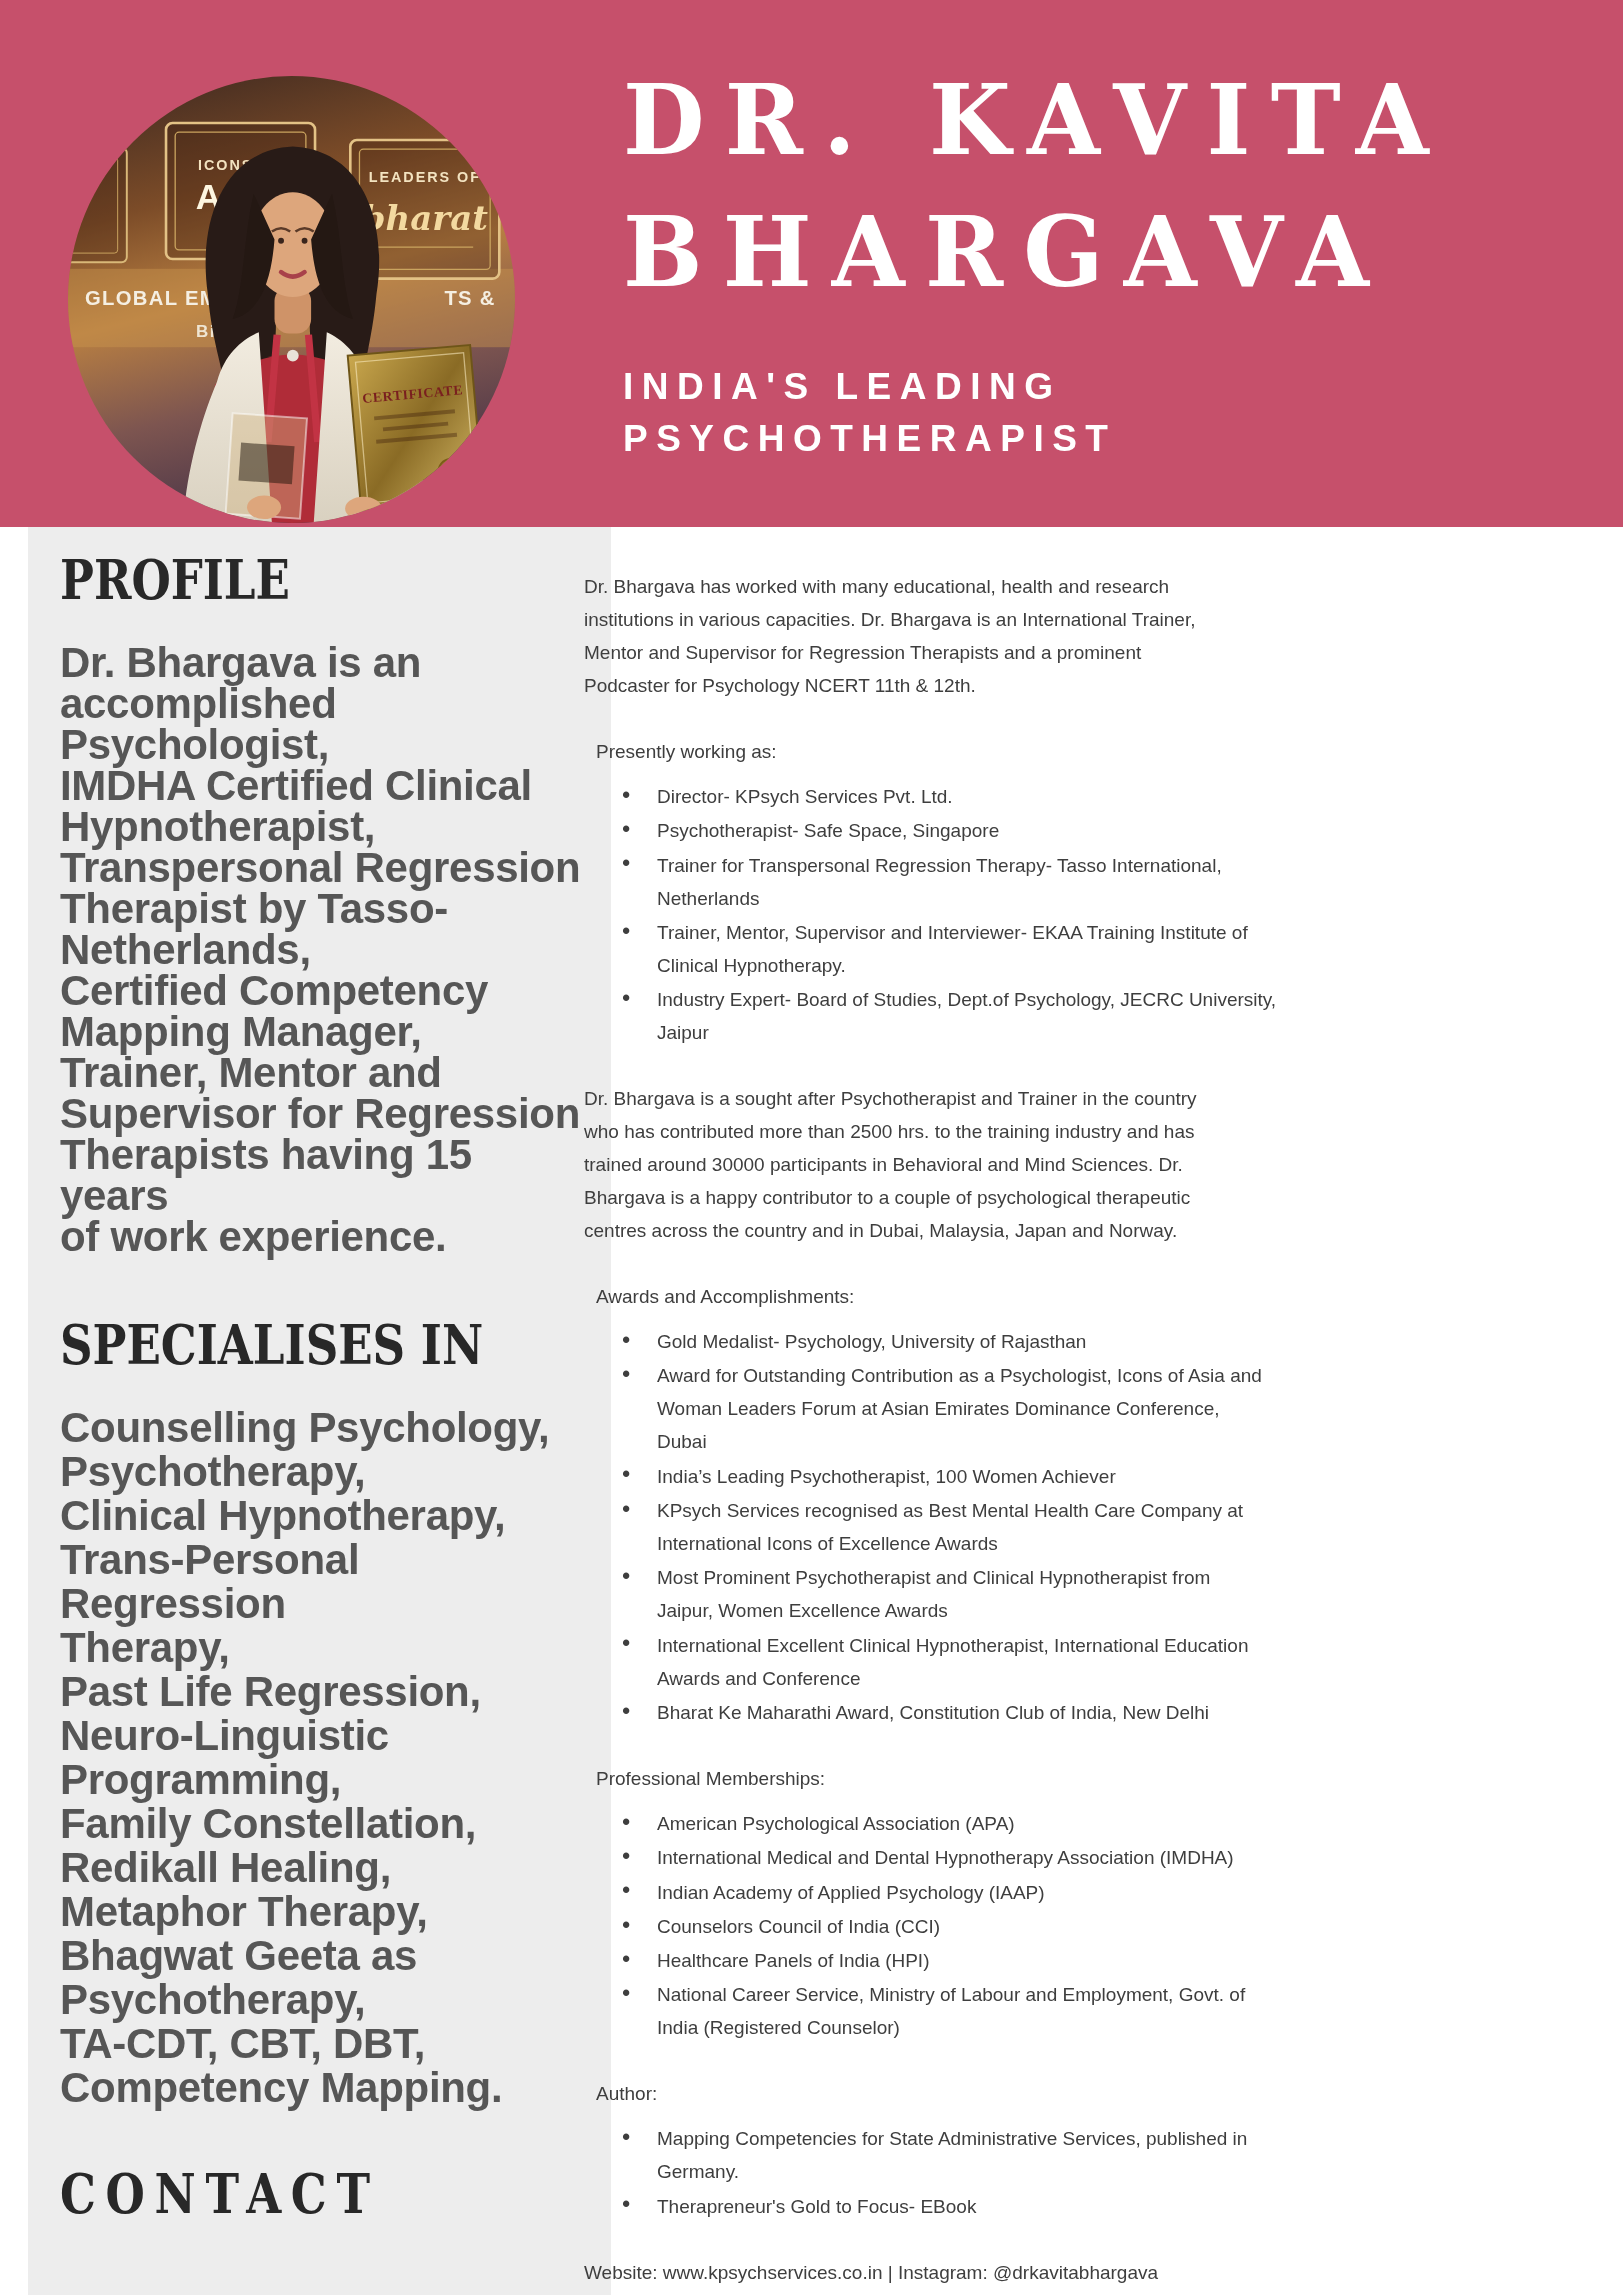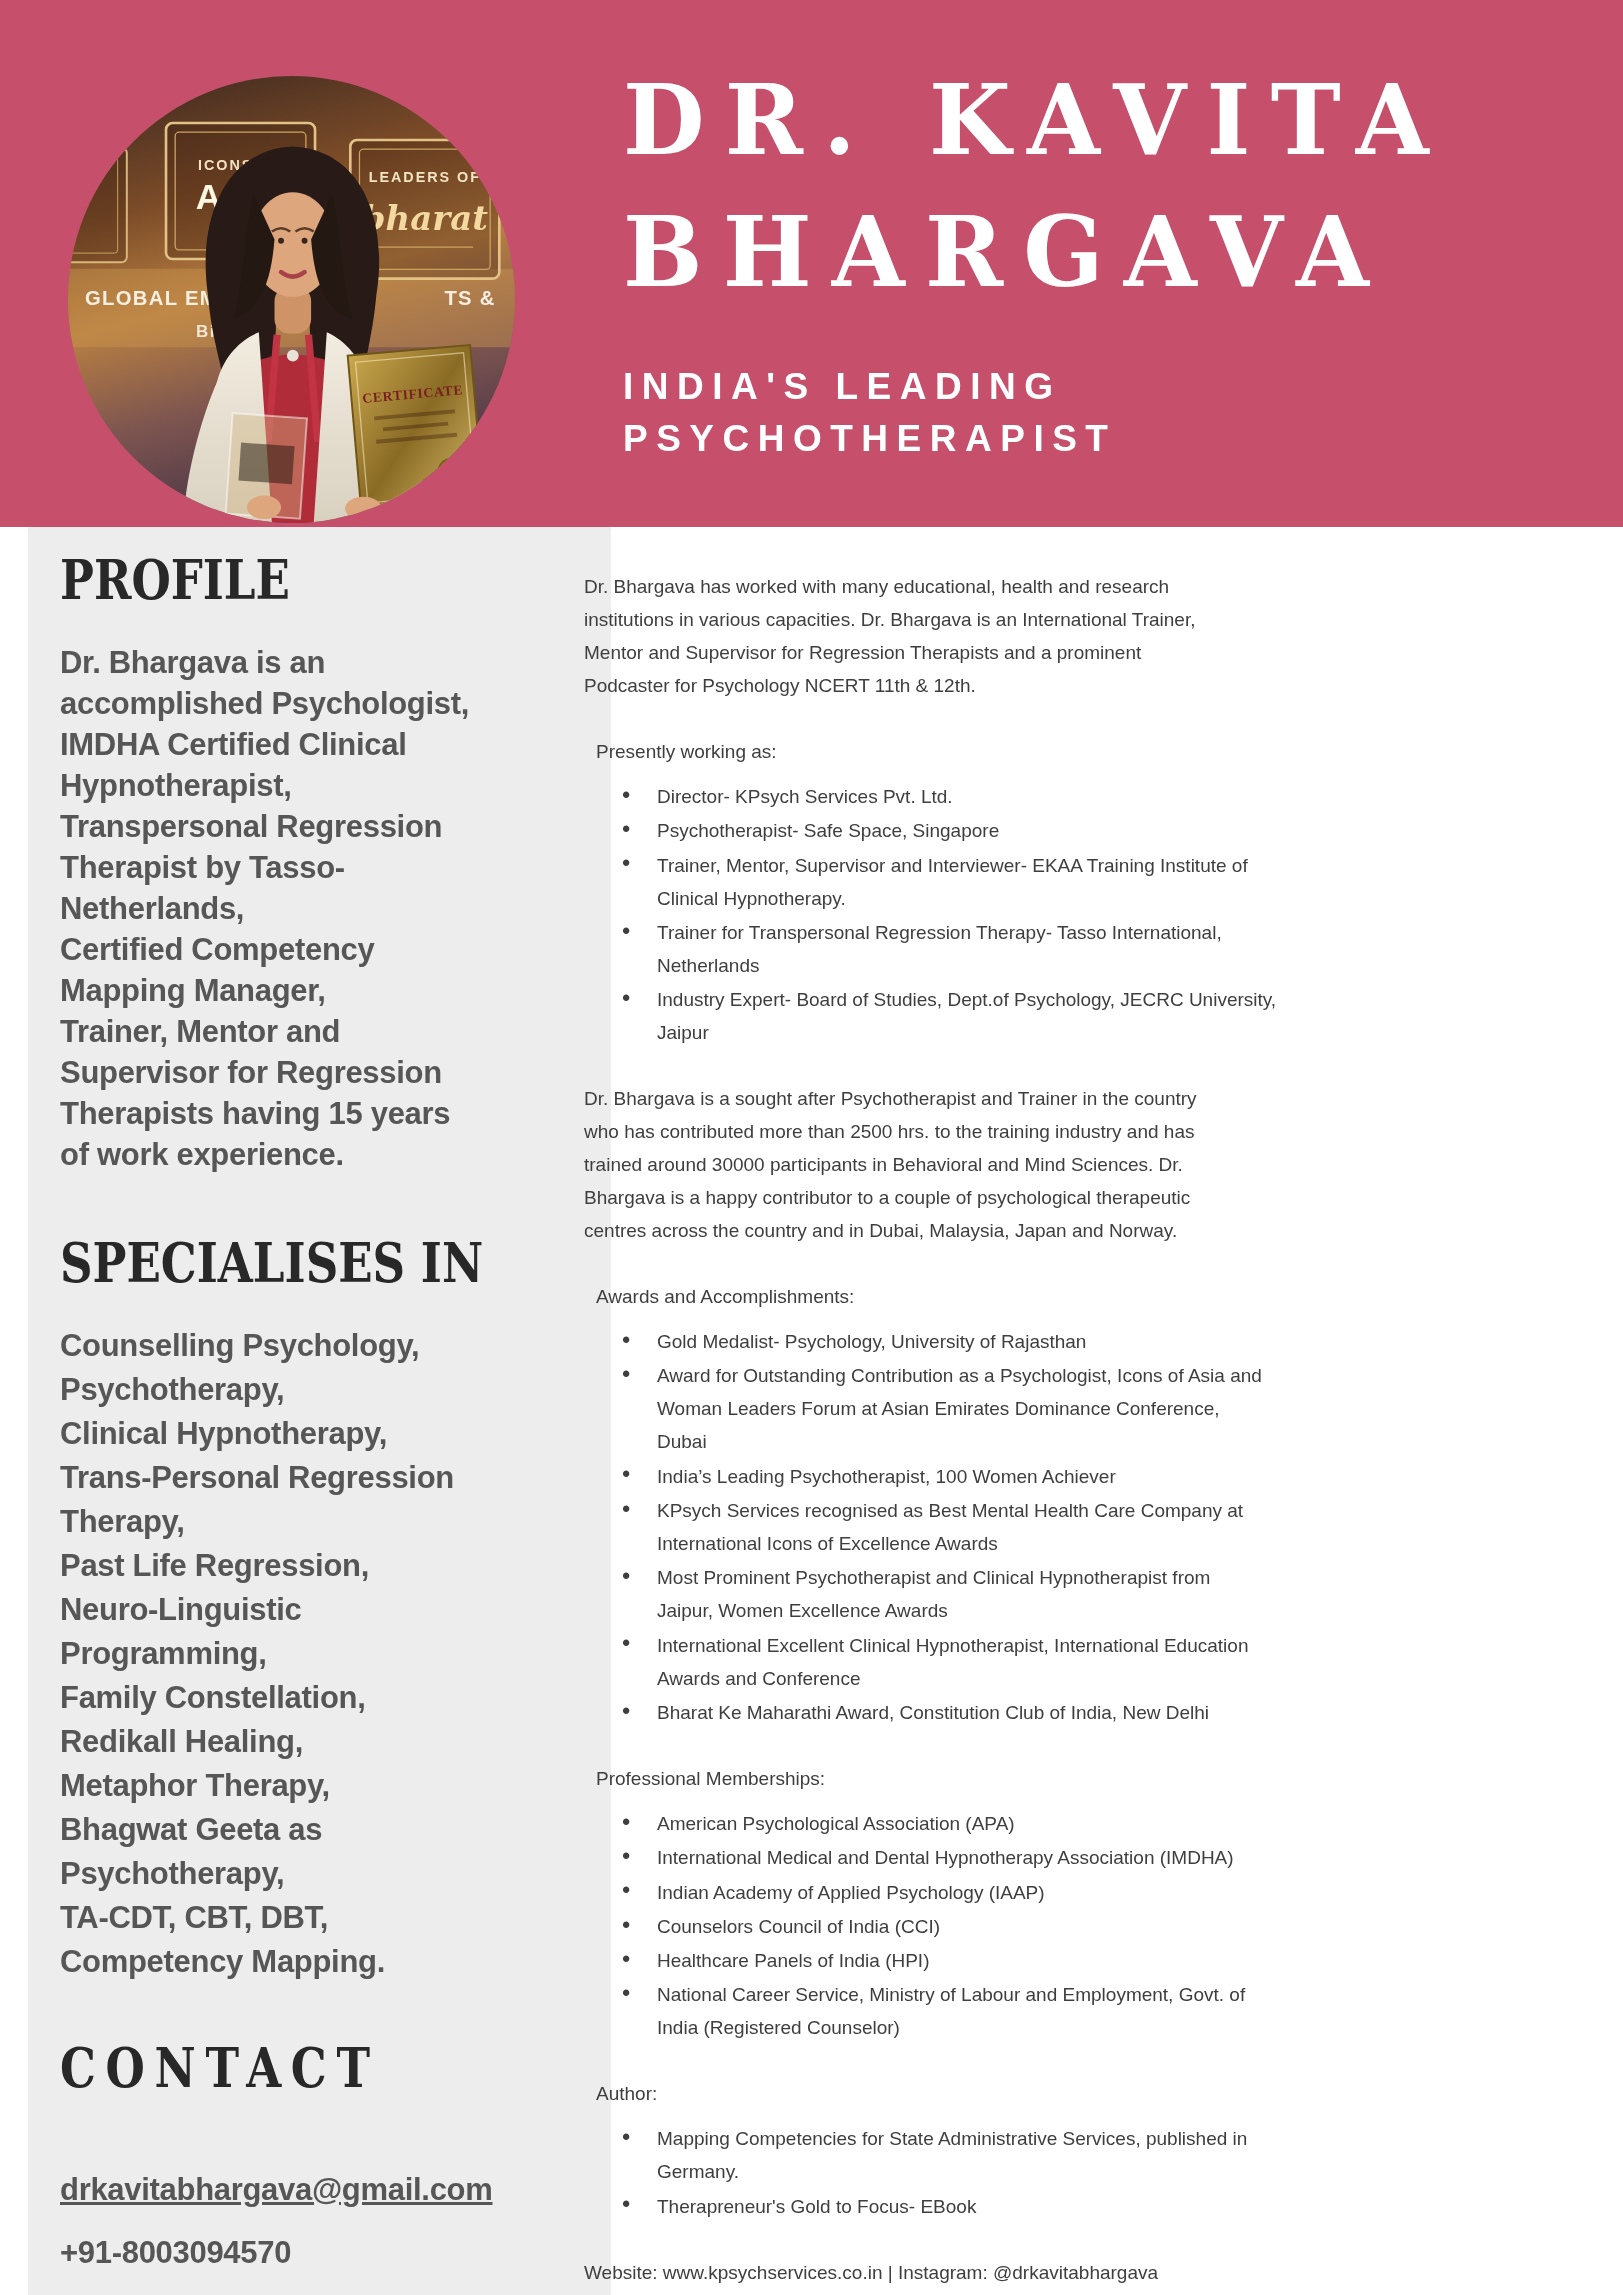--- a/index.html
+++ b/index.html
@@ -55,21 +55,21 @@
     font-weight: 700;
     font-size: 55px;
     line-height: 65px;
     color: #282828;
     transform: scaleX(0.82); transform-origin: left top;
     white-space: nowrap;
   }
   .side-heading.spaced { letter-spacing: 11.8px; }
   .side-text {
     font-weight: 700;
-    font-size: 31px;
+    font-size: 42px;
     letter-spacing: -0.3px;
     color: #565656;
     white-space: pre-line;
   }
   .profile-text { margin-top: 30px; line-height: 41px; }
   .spec-heading { margin-top: 55px; }
   .spec-list { margin-top: 29px; }
   .spec-item { margin: 0; line-height: 44px; }
   .contact-heading { margin-top: 51px; }
   .contact-email { margin-top: 69px; line-height: 41px; text-decoration: underline; }
@@ -245,24 +245,24 @@
 
   <p class="body-text">Dr. Bhargava has worked with many educational, health and research
 institutions in various capacities. Dr. Bhargava is an International Trainer,
 Mentor and Supervisor for Regression Therapists and a prominent
 Podcaster for Psychology NCERT 11th &amp; 12th.</p>
 
   <p class="list-label">Presently working as:</p>
   <ul>
     <li>Director- KPsych Services Pvt. Ltd.</li>
     <li>Psychotherapist- Safe Space, Singapore</li>
+    <li>Trainer for Transpersonal Regression Therapy- Tasso International,
+Netherlands</li>
     <li>Trainer, Mentor, Supervisor and Interviewer- EKAA Training Institute of
 Clinical Hypnotherapy.</li>
-    <li>Trainer for Transpersonal Regression Therapy- Tasso International,
-Netherlands</li>
     <li>Industry Expert- Board of Studies, Dept.of Psychology, JECRC University,
 Jaipur</li>
   </ul>
 
   <p class="body-text">Dr. Bhargava is a sought after Psychotherapist and Trainer in the country
 who has contributed more than 2500 hrs. to the training industry and has
 trained around 30000 participants in Behavioral and  Mind Sciences. Dr.
 Bhargava is a happy contributor to a couple of psychological therapeutic
 centres across the country and in Dubai, Malaysia, Japan and Norway.</p>
 

